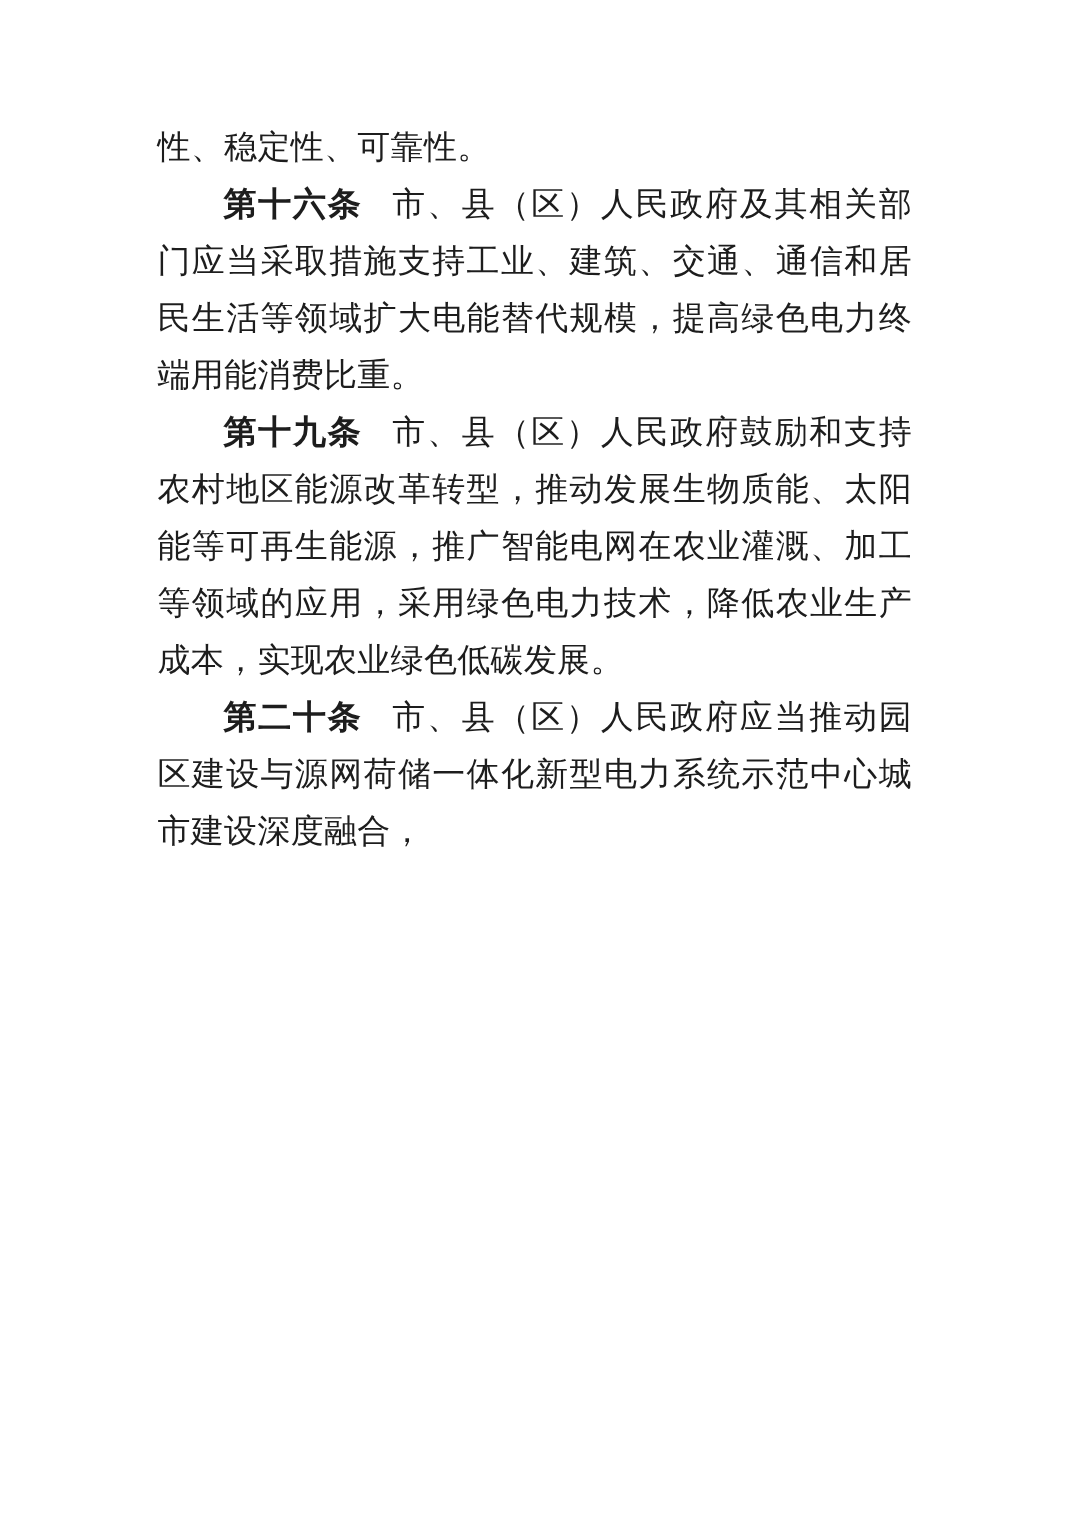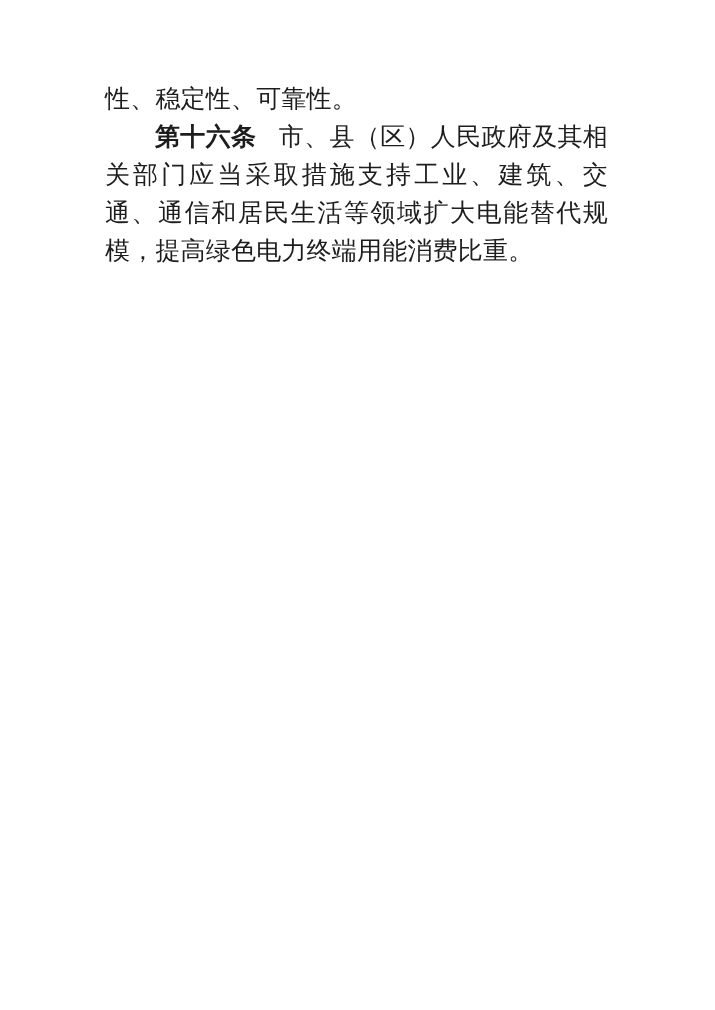--- a/index.html
+++ b/index.html
@@ -12,21 +12,21 @@
     height: 1010px;
     overflow: hidden;
   }
   .doc-page {
     box-sizing: border-box;
     width: 715px;
     height: 808px;
     padding: 79px 107px 0 105px;
     background: #ffffff;
     font-family: "Liberation Sans", "DejaVu Sans", sans-serif;
-    font-size: 25px;
+    font-size: 22px;
     line-height: 38px;
     color: #1d1d1d;
     text-align: justify;
     text-justify: inter-character;
     letter-spacing: 0.2px;
   }
   .para {
     margin: 0;
     padding: 0;
     text-indent: 2em;
@@ -41,14 +41,16 @@
   }
 </style>
 </head>
 <body style="background: rgb(255, 255, 255);">
 
 <div class="doc-page" style="color: rgb(29, 29, 29);">
   <div>
 
   <p class="para no-indent"><span>性、稳定性、可靠性。</span></p>
       <p class="para"><span class="article-head">第十六条</span><span>市、县（区）人民政府及其相关部门应当采取措施支持工业、建筑、交通、通信和居民生活等领域扩大电能替代规模，提高绿色电力终端用能消费比重。</span></p>
+      <p class="para"><span class="article-head">第十九条</span><span>市、县（区）人民政府鼓励和支持农村地区能源改革转型，推动发展生物质能、太阳能等可再生能源，推广智能电网在农业灌溉、加工等领域的应用，采用绿色电力技术，降低农业生产成本，实现农业绿色低碳发展。</span></p>
+      <p class="para"><span class="article-head">第二十条</span><span>市、县（区）人民政府应当推动园区建设与源网荷储一体化新型电力系统示范中心城市建设深度融合，</span></p>
     </div>
 </div>
 
 </body></html>

